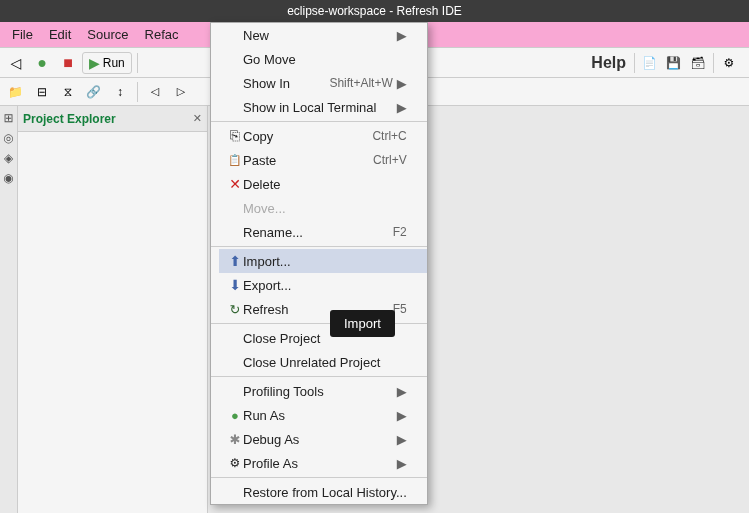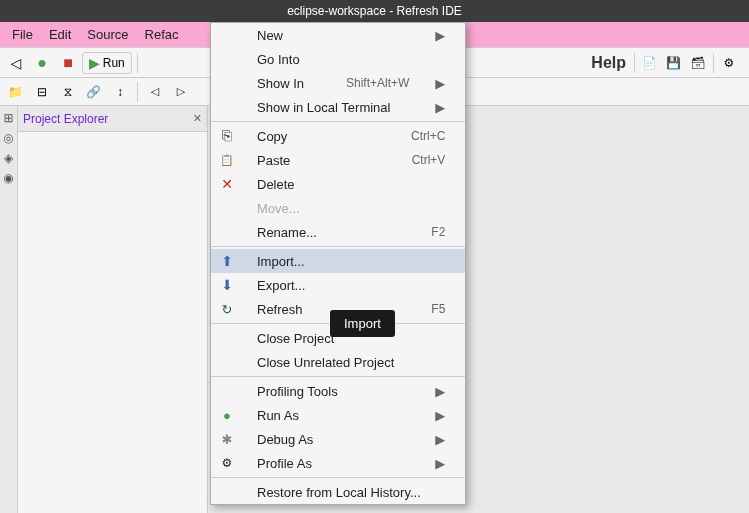--- a/index.html
+++ b/index.html
@@ -112,22 +112,22 @@
       display: flex;
       align-items: center;
       background: #e8e8e8;
       border-bottom: 1px solid #ccc;
       padding: 3px 5px;
       gap: 4px;
       height: 26px;
     }
     .panel-title {
       font-size: 12px;
-      font-weight: normal;
-      color: #6d28d9;
+      font-weight: bold;
+      color: #15803d;
       flex: 1;
     }
     .panel-close {
       color: #666;
       cursor: pointer;
       font-size: 11px;
     }
 
     
     .left-tabs {
@@ -188,24 +188,25 @@
       border: 1px solid #aaa;
       box-shadow: 3px 3px 8px rgba(0,0,0,0.3);
       min-width: 200px;
       z-index: 200;
     }
     .ctx-item {
       display: flex;
       align-items: center;
       padding: 4px 20px 4px 8px;
       cursor: pointer;
-      gap: 22px;
+      gap: 0;
       color: #222;
       font-size: 13px;
       position: relative;
+      margin-left: 8px;
     }
     .ctx-item.highlighted {
       background: #d0d8e8;
     }
     .ctx-item.disabled {
       color: #aaa;
       cursor: default;
     }
     .ctx-item .shortcut {
       margin-left: auto;
@@ -347,21 +348,21 @@
   <div class="context-menu" style="left: 210px; top: 22px;">
 
     <div class="ctx-item">
       <span class="ctx-icon"></span>
       <span>New</span>
       <span class="arrow">▶</span>
     </div>
 
     <div class="ctx-item">
       <span class="ctx-icon"></span>
-      <span>Go Into</span>
+      <span>Go Move</span>
     </div>
 
     <div class="ctx-item">
       <span class="ctx-icon"></span>
       <span>Show In</span>
       <span class="shortcut">Shift+Alt+W</span>
       <span class="arrow" style="margin-left:4px;">▶</span>
     </div>
 
     <div class="ctx-item">

